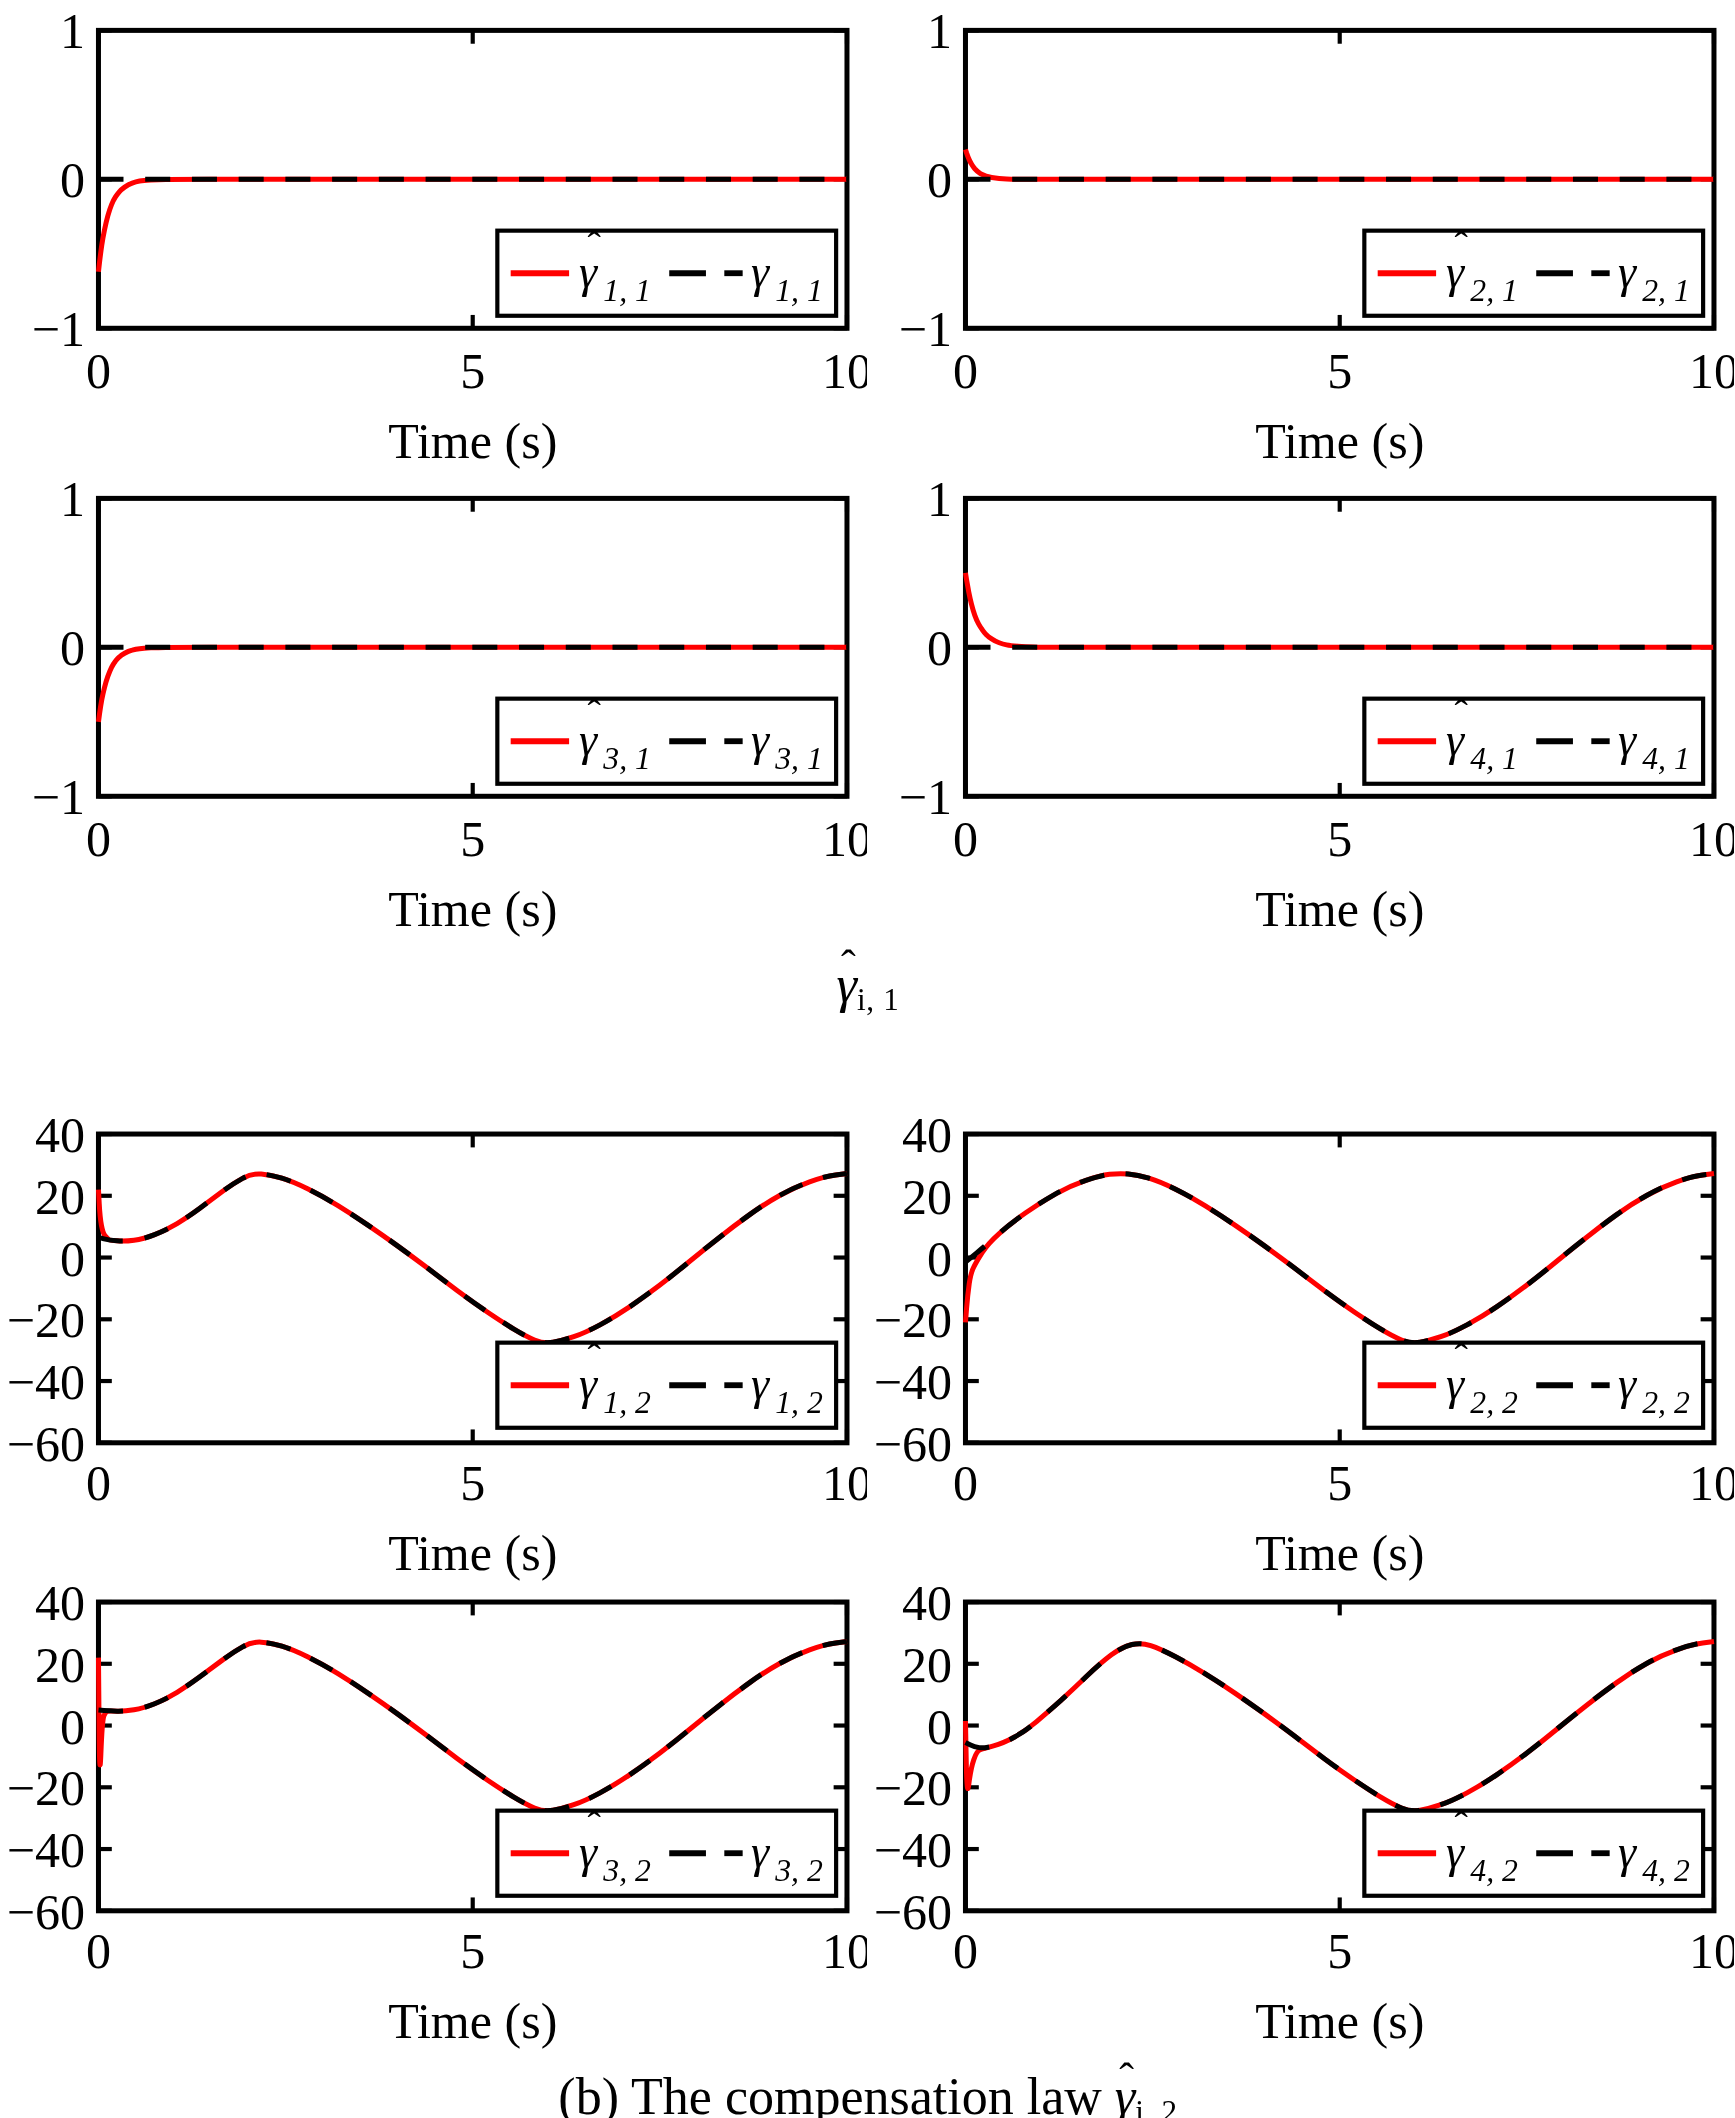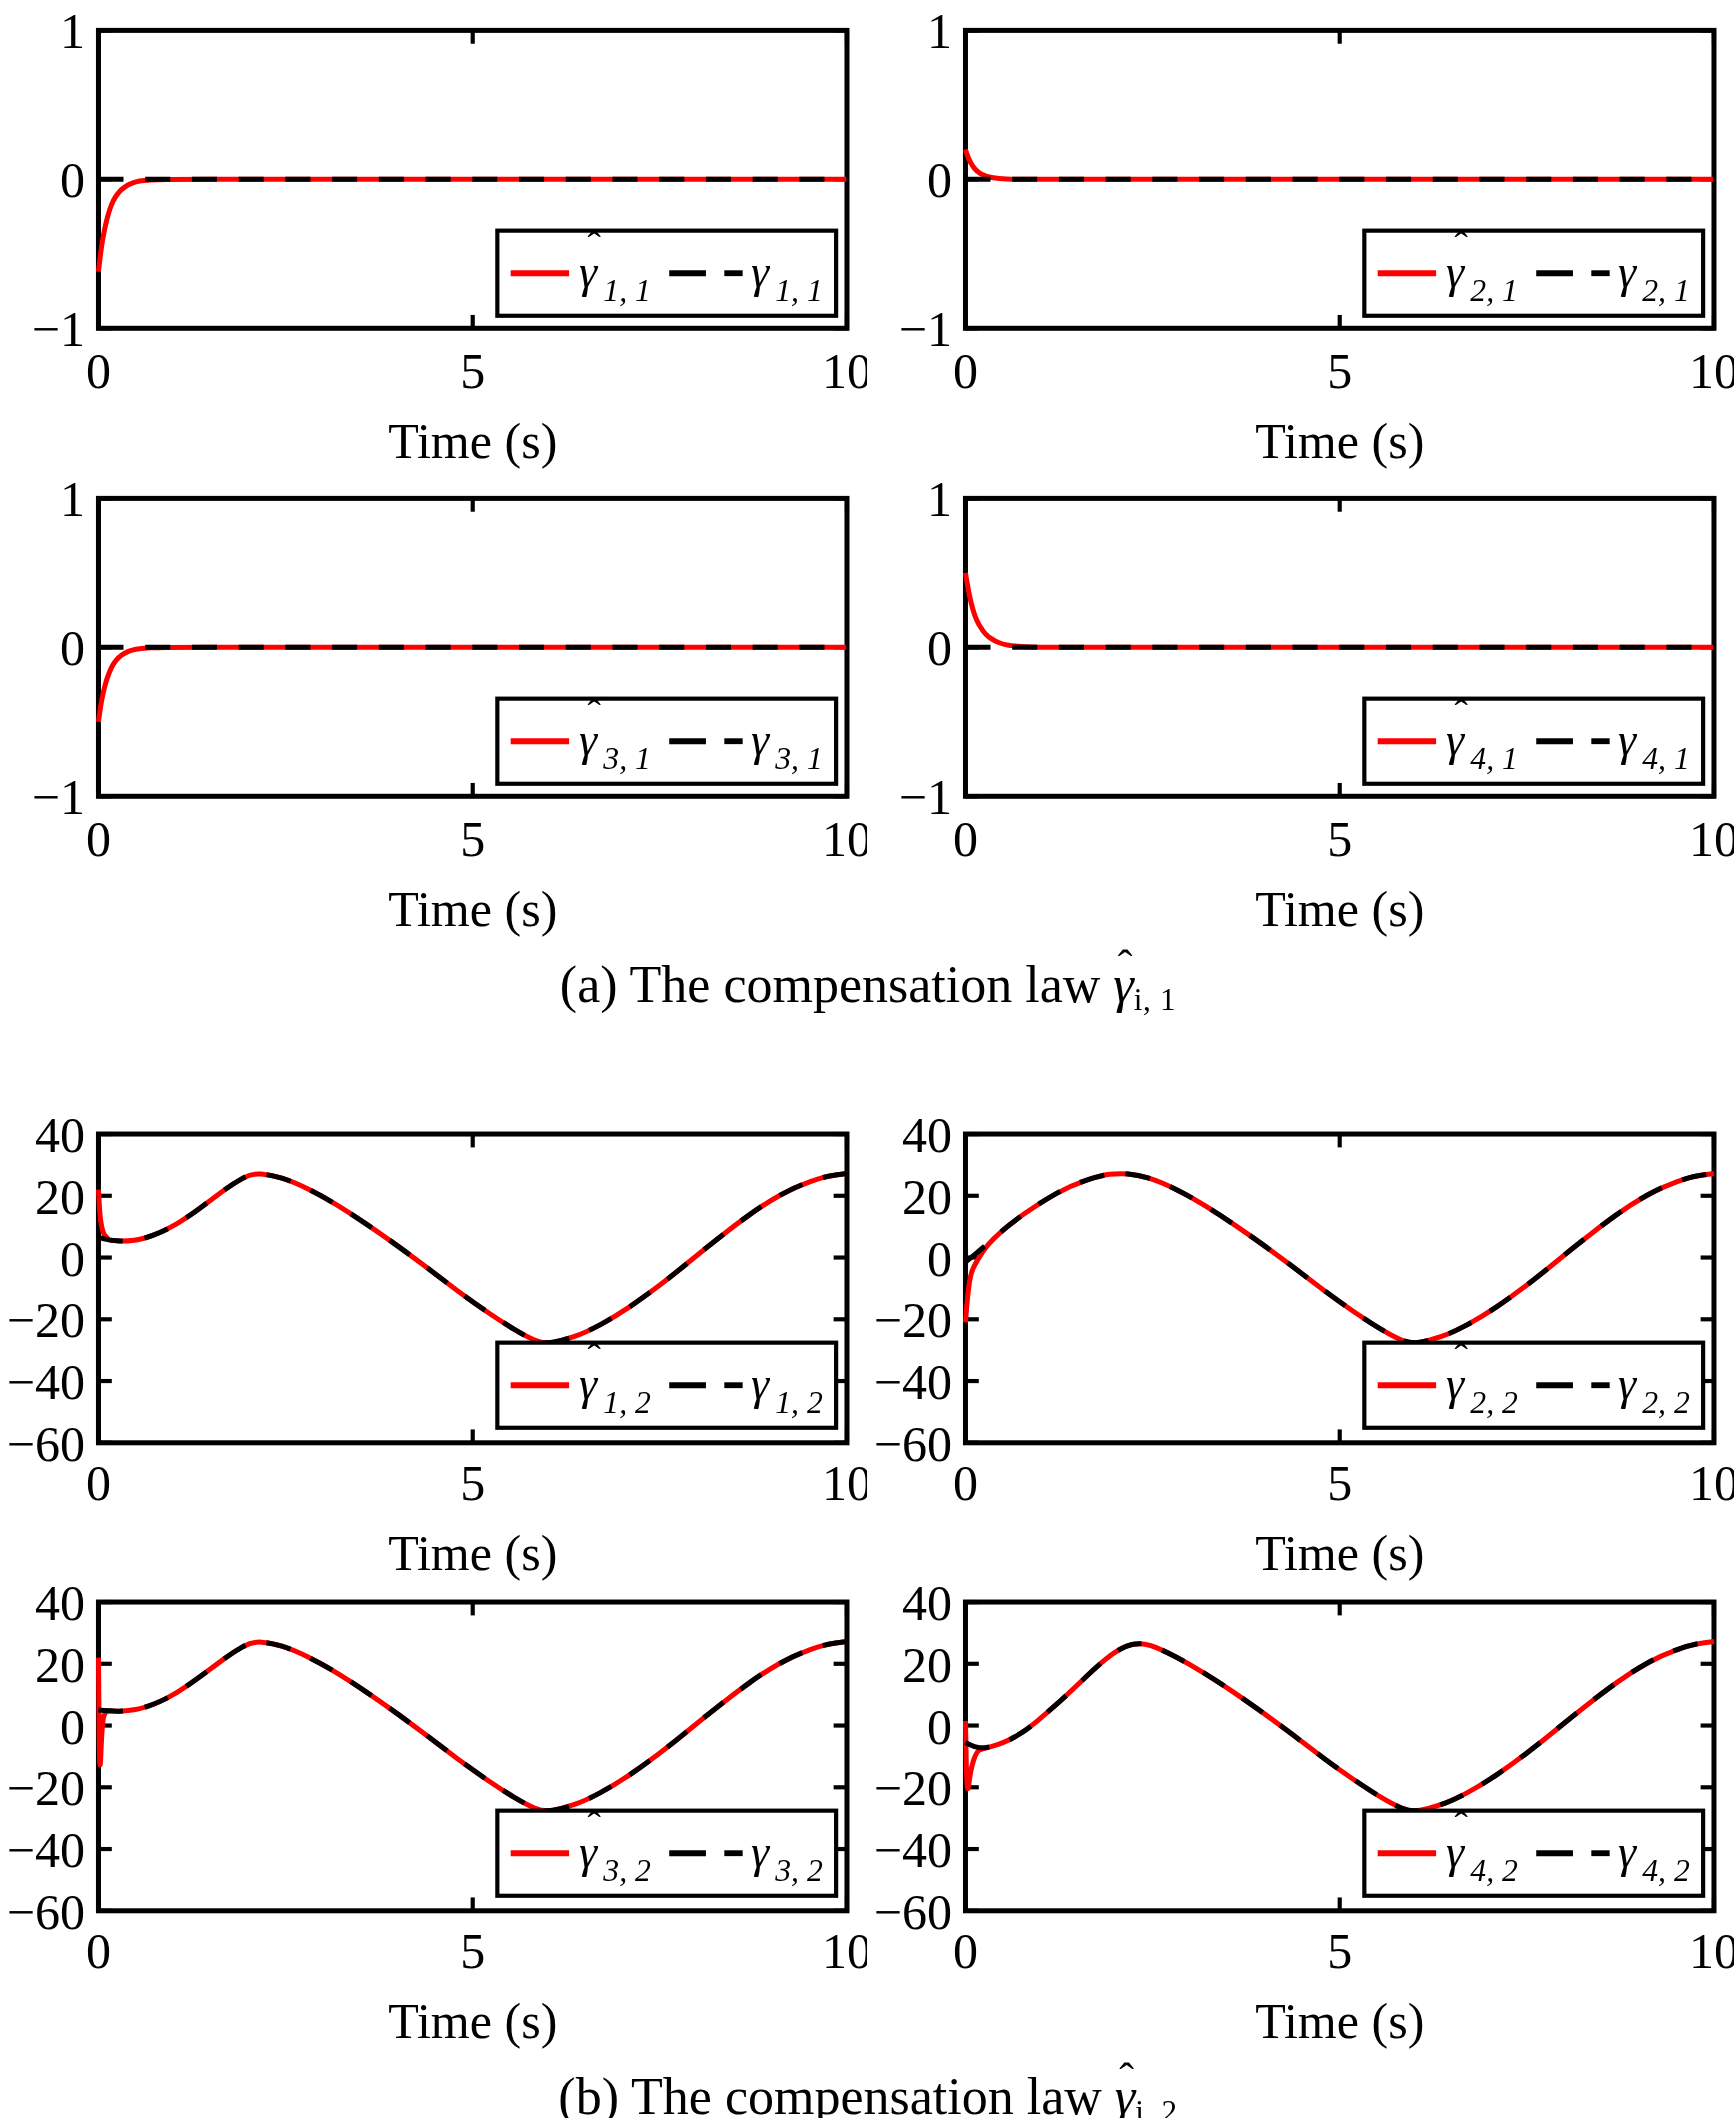--- a/index.html
+++ b/index.html
@@ -162,21 +162,21 @@
             <text x="102" y="30" dy="0.36em" text-anchor="end" class="tick">1</text>
             <text x="102" y="208.5" dy="0.36em" text-anchor="end" class="tick">0</text>
             <text x="102" y="387" dy="0.36em" text-anchor="end" class="tick">−1</text>
             <text x="118" y="458" text-anchor="middle" class="tick">0</text>
             <text x="566.5" y="458" text-anchor="middle" class="tick">5</text>
             <text x="1015" y="458" text-anchor="middle" class="tick">10</text>
             <text x="566.5" y="542" text-anchor="middle" class="xlab">Time (s)</text>
           </svg>
         </div>
     </div>
-    <div class="caption"><span>(a) The compensation law </span><span class="ghat"><span class="hat">ˆ</span><span class="gbase">γ</span></span><sub class="gsub">i, 1</sub></div>
+    <div class="caption"><span class="ghat"><span class="hat">ˆ</span><span class="gbase">γ</span></span><sub class="gsub">i, 1</sub></div>
   </div>
 
   <div class="group group-b">
     <div class="grid">
       <div class="panel">
           <svg viewBox="0 0 1039 560" width="867" height="468">
             <rect x="118" y="20" width="897" height="370" fill="none" stroke="#000000" stroke-width="6"></rect>
             <line x1="118" y1="390" x2="118" y2="374" stroke="#000000" stroke-width="5"></line>
             <line x1="118" y1="20" x2="118" y2="36" stroke="#000000" stroke-width="5"></line>
             <line x1="566.5" y1="390" x2="566.5" y2="374" stroke="#000000" stroke-width="5"></line>

